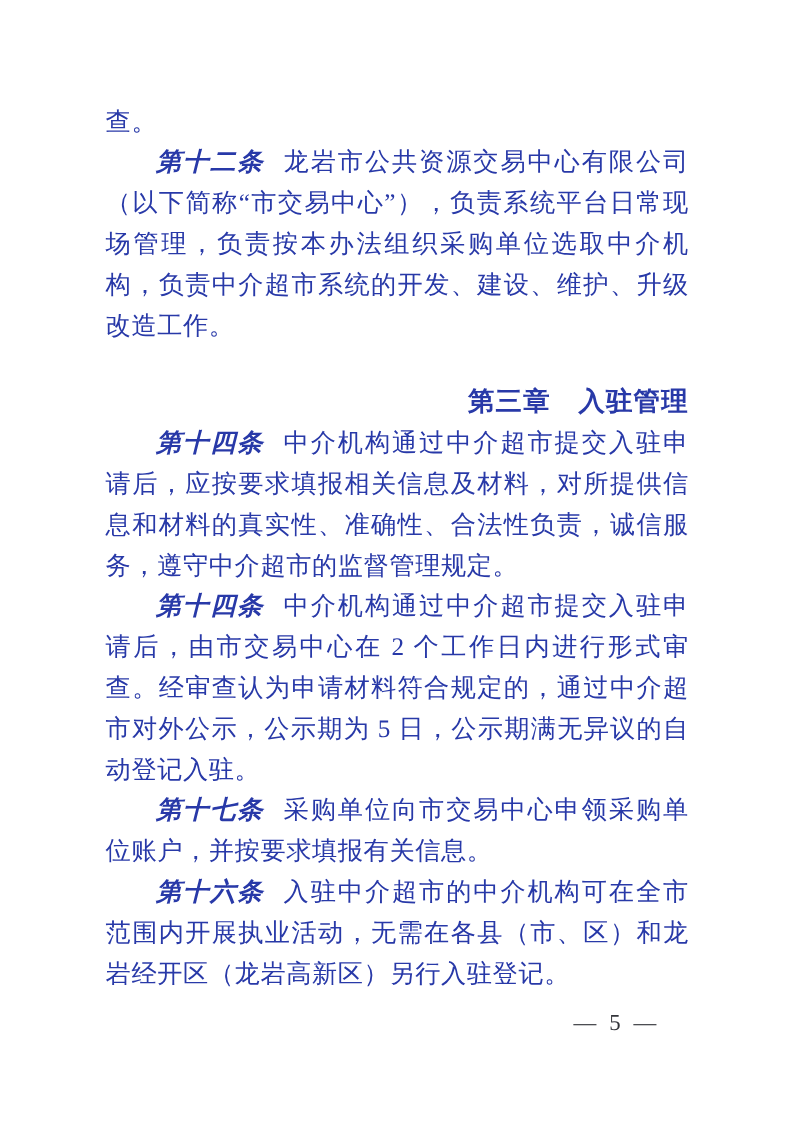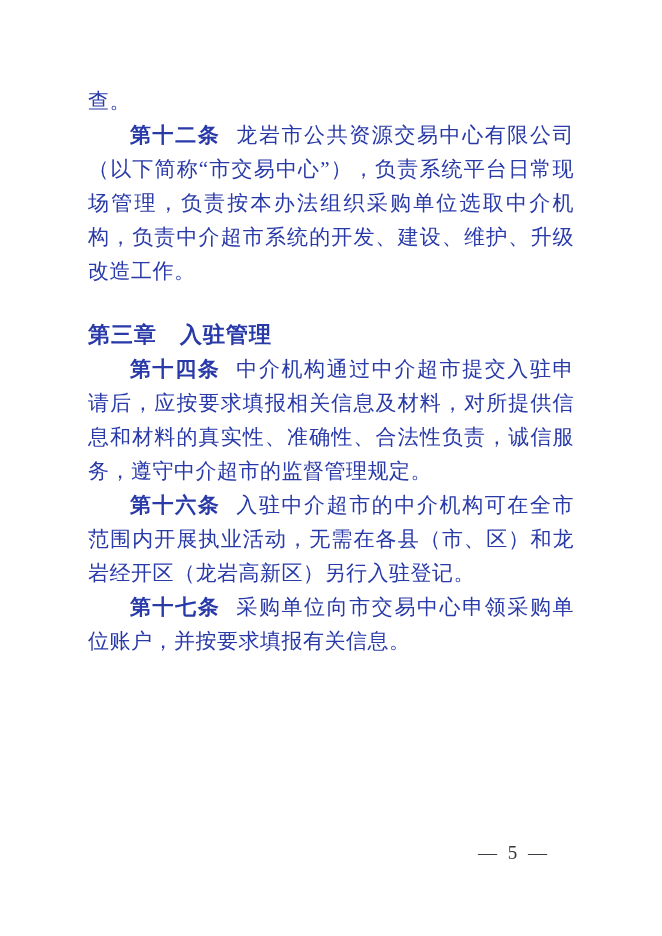--- a/index.html
+++ b/index.html
@@ -33,27 +33,28 @@
     letter-spacing: 0.5px;
     text-align: justify;
     text-justify: inter-ideograph;
   }
   p.article {
     text-indent: 42px;
   }
   .article-label {
     font-weight: bold;
     margin-right: 16px;
+    font-style: italic;
   }
   h2.chapter {
     margin: 30px 0 0 0;
     font-size: 22px;
     line-height: 34px;
     font-weight: bold;
-    text-align: left;
+    text-align: right;
     letter-spacing: 1px;
   }
   .page-footer {
     position: absolute;
     left: 478px;
     top: 840px;
     font-size: 19px;
     line-height: 26px;
     letter-spacing: 3px;
     color: #33343a;
@@ -73,26 +74,29 @@
     <p class="para article">
       <span class="article-label">第十二条</span><span>龙岩市公共资源交易中心有限公司（以下简称“市交易中心”），负责系统平台日常现场管理，负责按本办法组织采购单位选取中介机构，负责中介超市系统的开发、建设、维护、升级改造工作。</span>
     </p>
 
     <h2 class="chapter">第三章　入驻管理</h2>
 
     <p class="para article">
       <span class="article-label">第十四条</span><span>中介机构通过中介超市提交入驻申请后，应按要求填报相关信息及材料，对所提供信息和材料的真实性、准确性、合法性负责，诚信服务，遵守中介超市的监督管理规定。</span>
     </p>
 
+    <p class="para article">
+      <span class="article-label">第十四条</span><span>中介机构通过中介超市提交入驻申请后，由市交易中心在 2 个工作日内进行形式审查。经审查认为申请材料符合规定的，通过中介超市对外公示，公示期为 5 日，公示期满无异议的自动登记入驻。</span>
+    </p>
 
 
     <p class="para article">
-      <span class="article-label">第十六条</span><span>入驻中介超市的中介机构可在全市范围内开展执业活动，无需在各县（市、区）和龙岩经开区（龙岩高新区）另行入驻登记。</span>
+      <span class="article-label">第十七条</span><span>采购单位向市交易中心申领采购单位账户，并按要求填报有关信息。</span>
     </p>
 
     <p class="para article">
-      <span class="article-label">第十七条</span><span>采购单位向市交易中心申领采购单位账户，并按要求填报有关信息。</span>
+      <span class="article-label">第十六条</span><span>入驻中介超市的中介机构可在全市范围内开展执业活动，无需在各县（市、区）和龙岩经开区（龙岩高新区）另行入驻登记。</span>
     </p>
 
   </div>
 
   <div class="page-footer">— 5 —</div>
 </div>
 
 </body></html>

